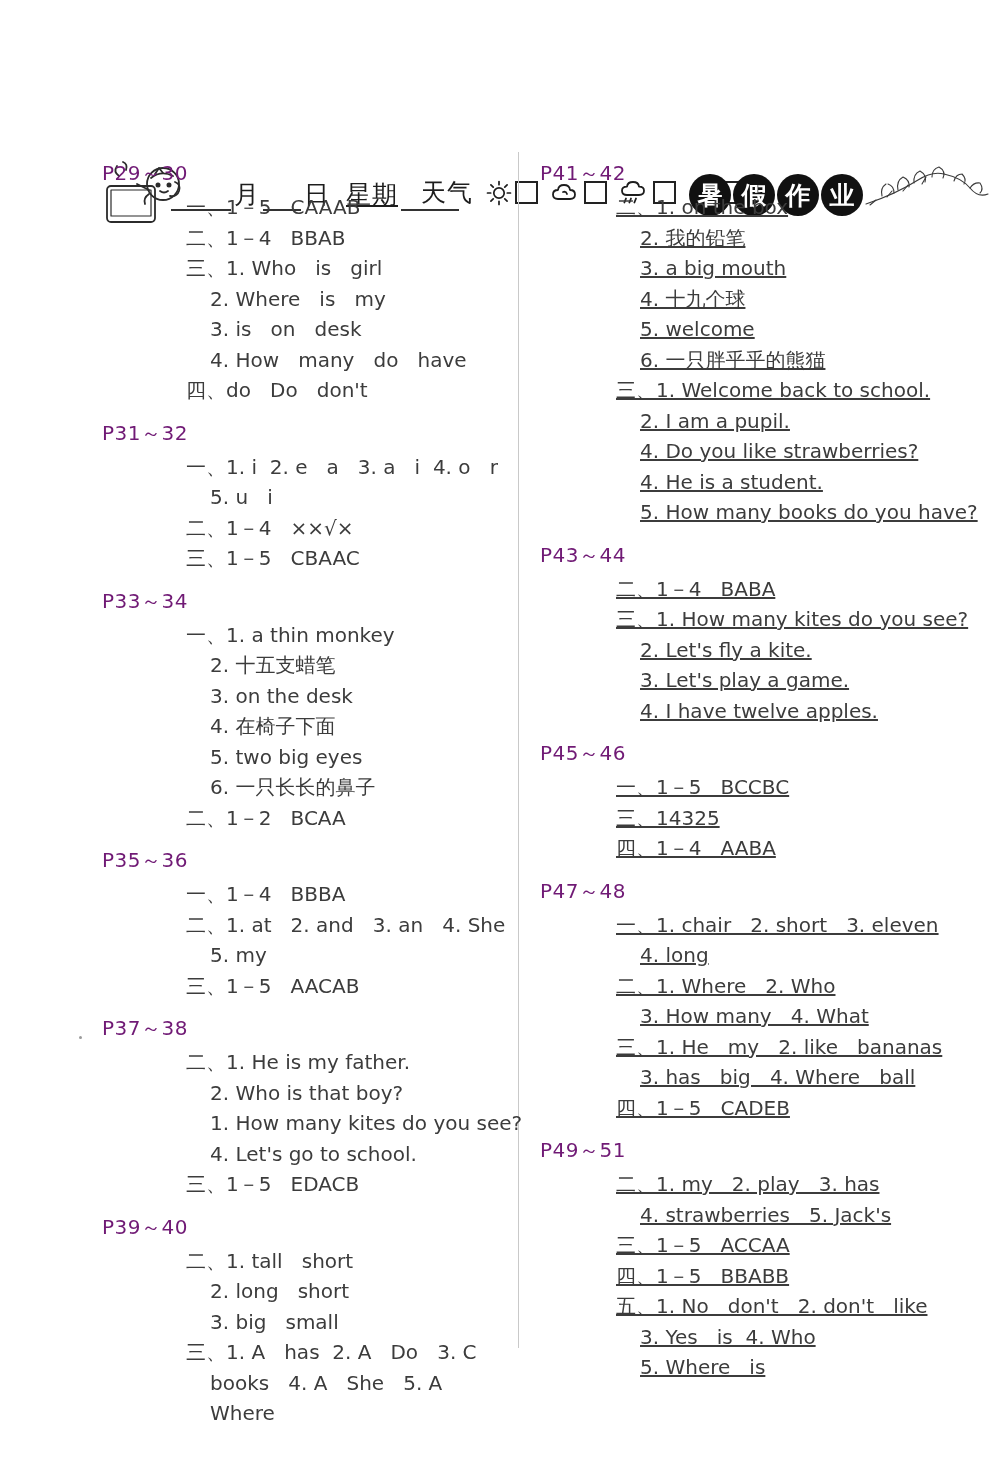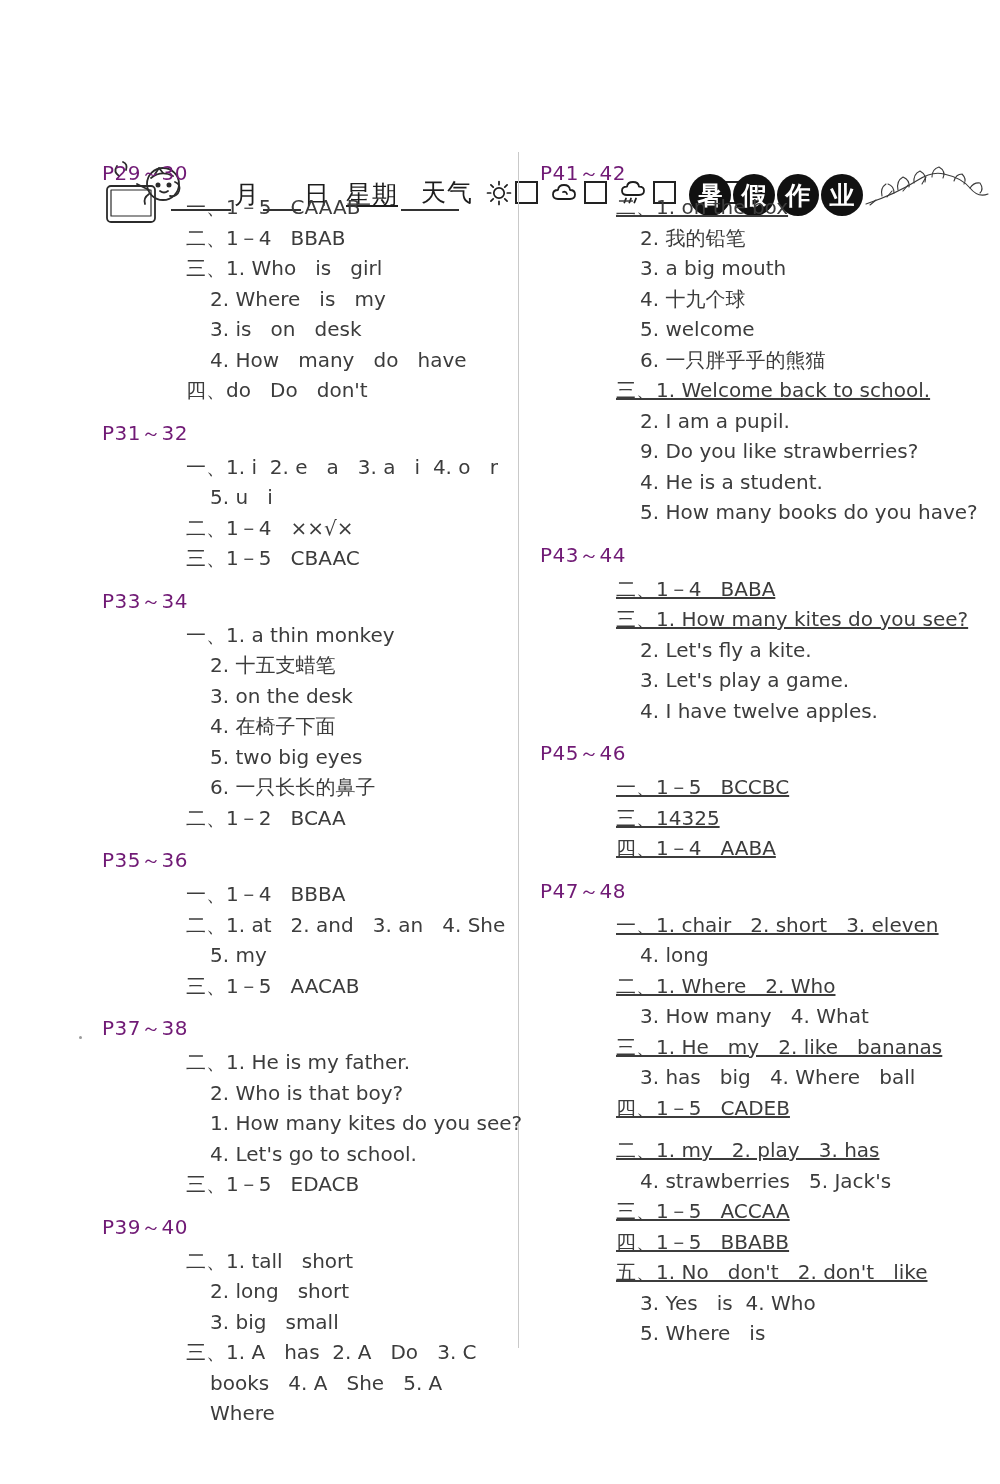--- a/index.html
+++ b/index.html
@@ -81,21 +81,21 @@
   }
   .ans-block{margin:0 0 12px 0;}
   .ans-line{
     font-size:20px;line-height:30.5px;color:#3c3c3c;
     white-space:pre;
     font-family:"DejaVu Sans",sans-serif;
   }
   .ans-line.i0{padding-left:86px;}
   .ans-line.i1{padding-left:110px;}
   .col-right .ans-line.i0{padding-left:78px;text-decoration:underline;}
-  .col-right .ans-line.i1{padding-left:102px;}
+  .col-right .ans-line.i1{padding-left:102px;text-decoration:underline;}
 
   
   .footer{position:absolute;left:0;top:1340px;width:1000px;height:90px;}
   .stray-dot{
     position:absolute;left:79px;top:1036px;width:3px;height:3px;
     background:#9a9a9a;border-radius:50%;
   }
 </style>
 </head>
 <body>
@@ -296,21 +296,21 @@
       <div class="ptitle">P41～42</div>
       <div class="ans-block">
         <div class="ans-line i0">二、1. on the box</div>
         <div class="ans-line i1">2. 我的铅笔</div>
         <div class="ans-line i1">3. a big mouth</div>
         <div class="ans-line i1">4. 十九个球</div>
         <div class="ans-line i1">5. welcome</div>
         <div class="ans-line i1">6. 一只胖乎乎的熊猫</div>
         <div class="ans-line i0">三、1. Welcome back to school.</div>
         <div class="ans-line i1">2. I am a pupil.</div>
-        <div class="ans-line i1">9. Do you like strawberries?</div>
+        <div class="ans-line i1">4. Do you like strawberries?</div>
         <div class="ans-line i1">4. He is a student.</div>
         <div class="ans-line i1">5. How many books do you have?</div>
       </div>
     </div>
 
     <div class="sect">
       <div class="ptitle">P43～44</div>
       <div class="ans-block">
         <div class="ans-line i0">二、1－4   BABA</div>
         <div class="ans-line i0">三、1. How many kites do you see?</div>
@@ -336,20 +336,21 @@
         <div class="ans-line i1">4. long</div>
         <div class="ans-line i0">二、1. Where   2. Who</div>
         <div class="ans-line i1">3. How many   4. What</div>
         <div class="ans-line i0">三、1. He   my   2. like   bananas</div>
         <div class="ans-line i1">3. has   big   4. Where   ball</div>
         <div class="ans-line i0">四、1－5   CADEB</div>
       </div>
     </div>
 
     <div class="sect">
+      <div class="ptitle">P49～51</div>
       <div class="ans-block">
         <div class="ans-line i0">二、1. my   2. play   3. has</div>
         <div class="ans-line i1">4. strawberries   5. Jack's</div>
         <div class="ans-line i0">三、1－5   ACCAA</div>
         <div class="ans-line i0">四、1－5   BBABB</div>
         <div class="ans-line i0">五、1. No   don't   2. don't   like</div>
         <div class="ans-line i1">3. Yes   is  4. Who</div>
         <div class="ans-line i1">5. Where   is</div>
       </div>
     </div>

